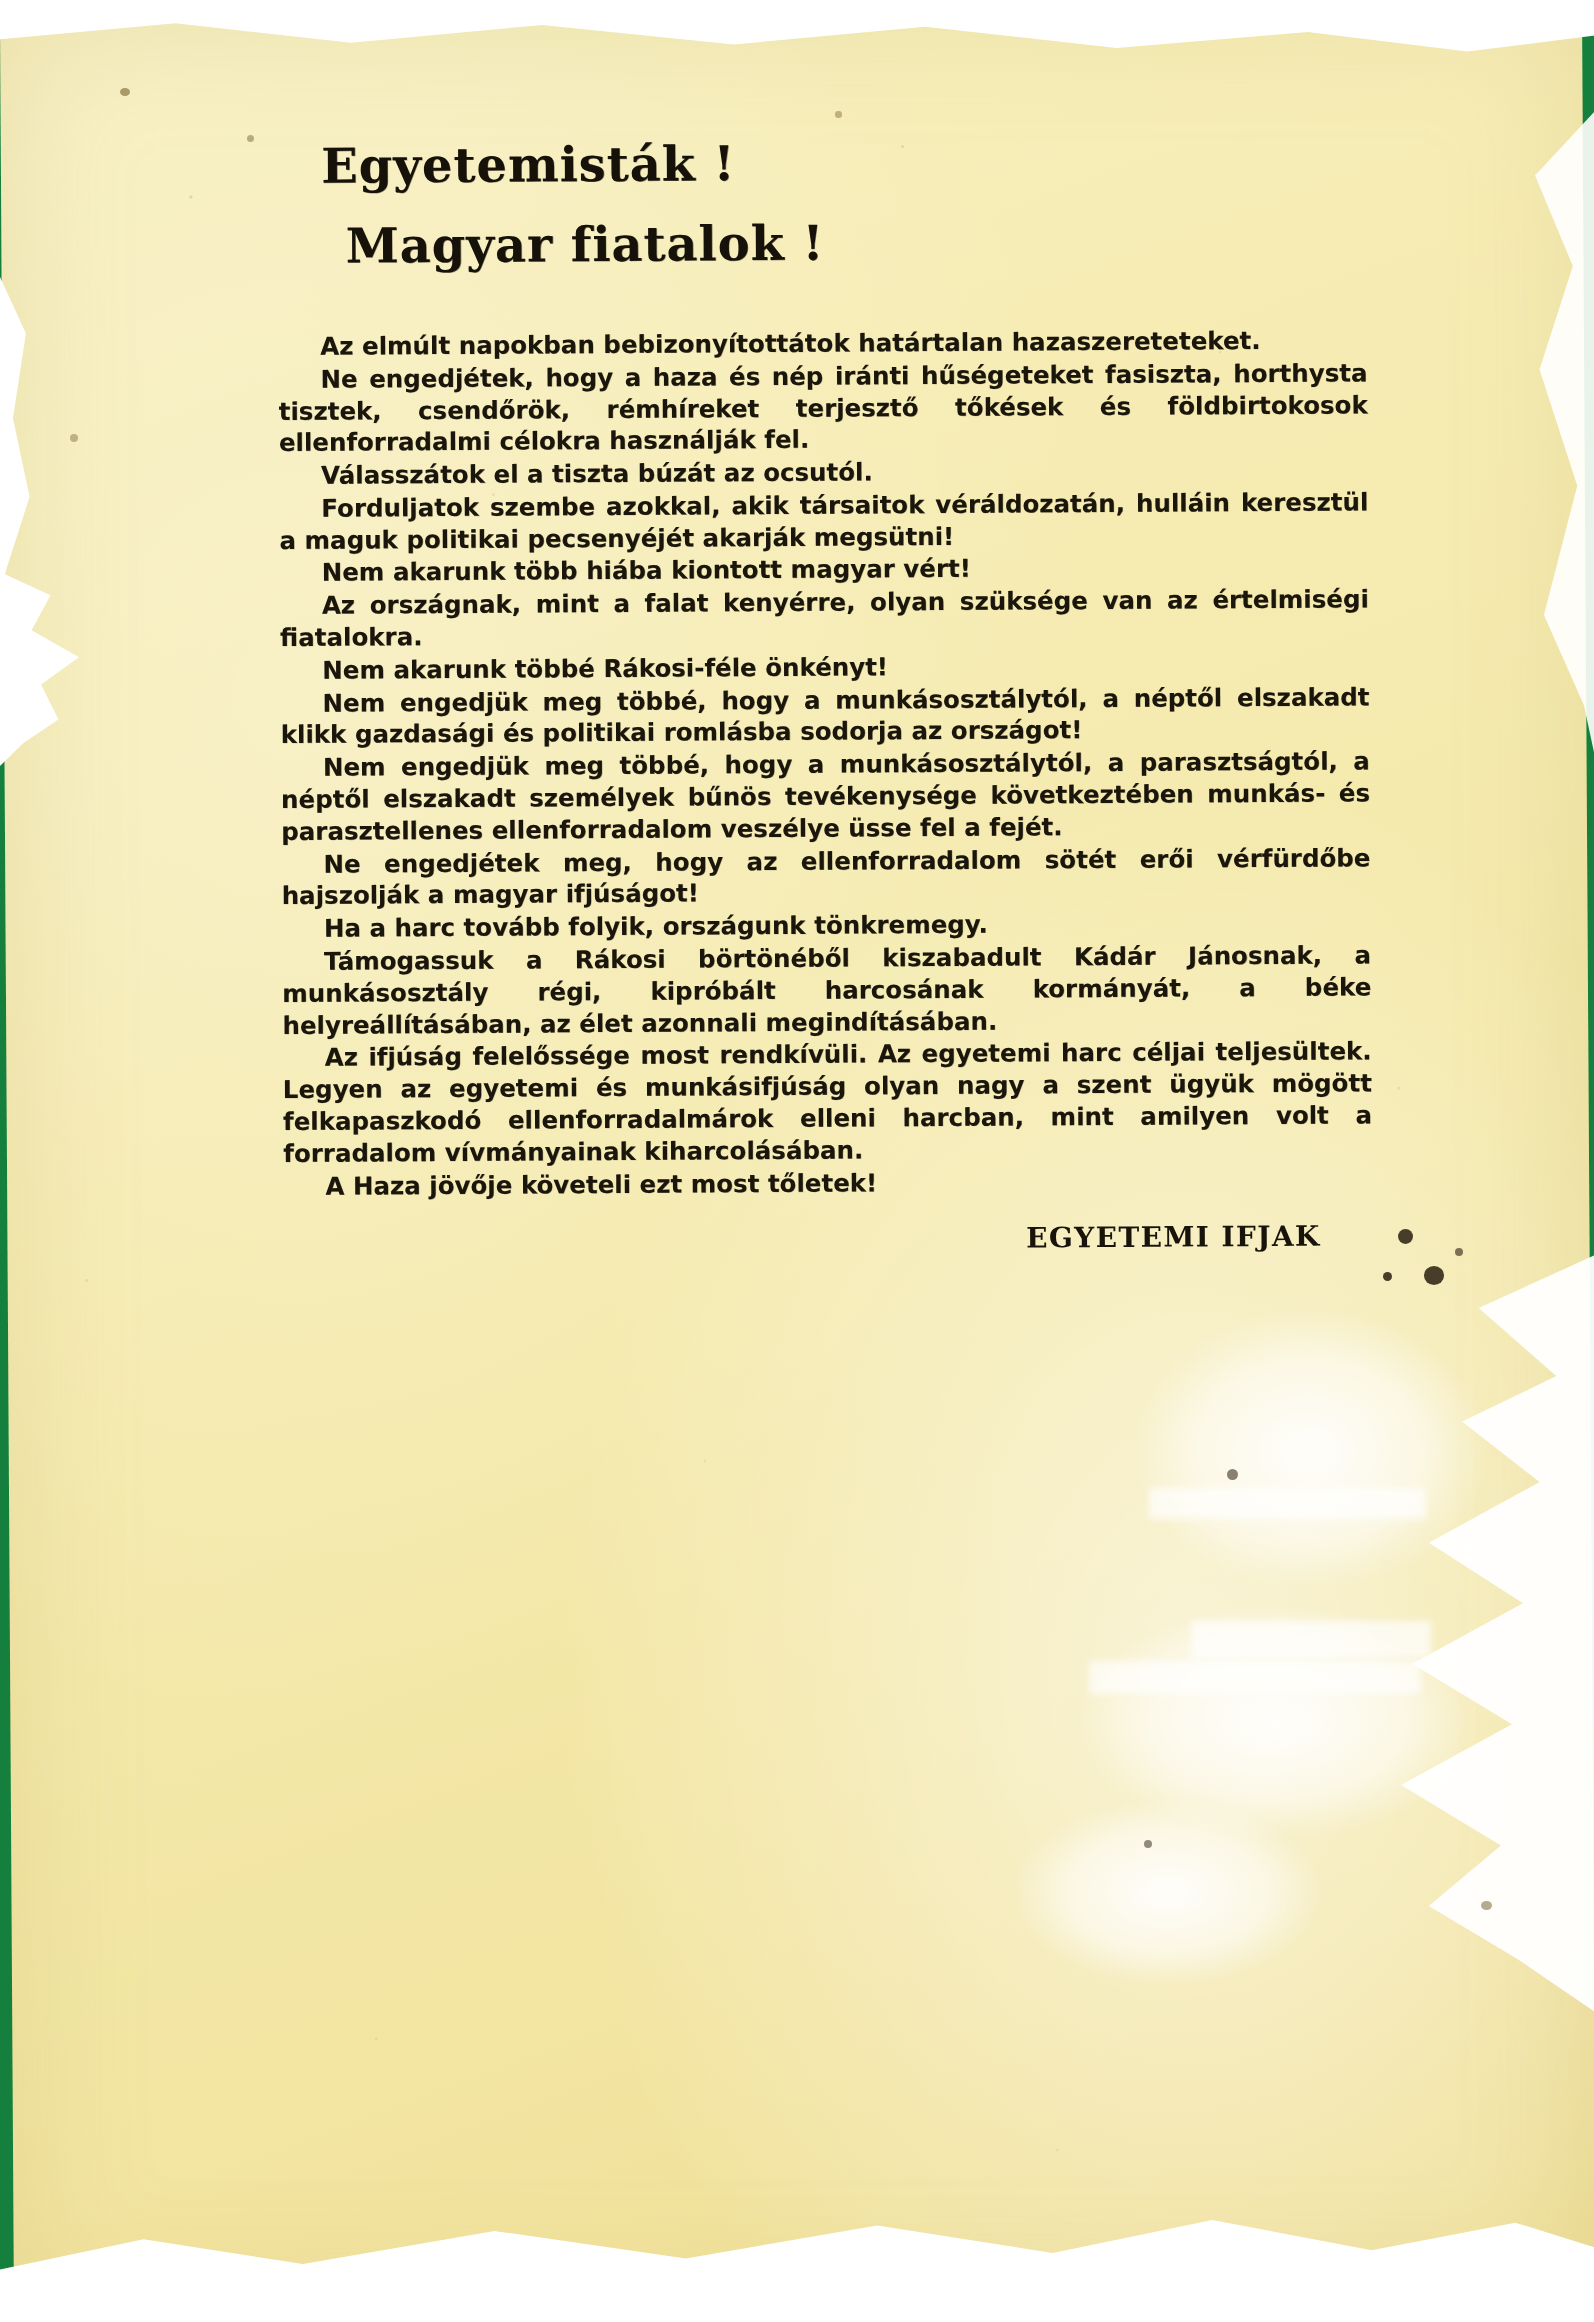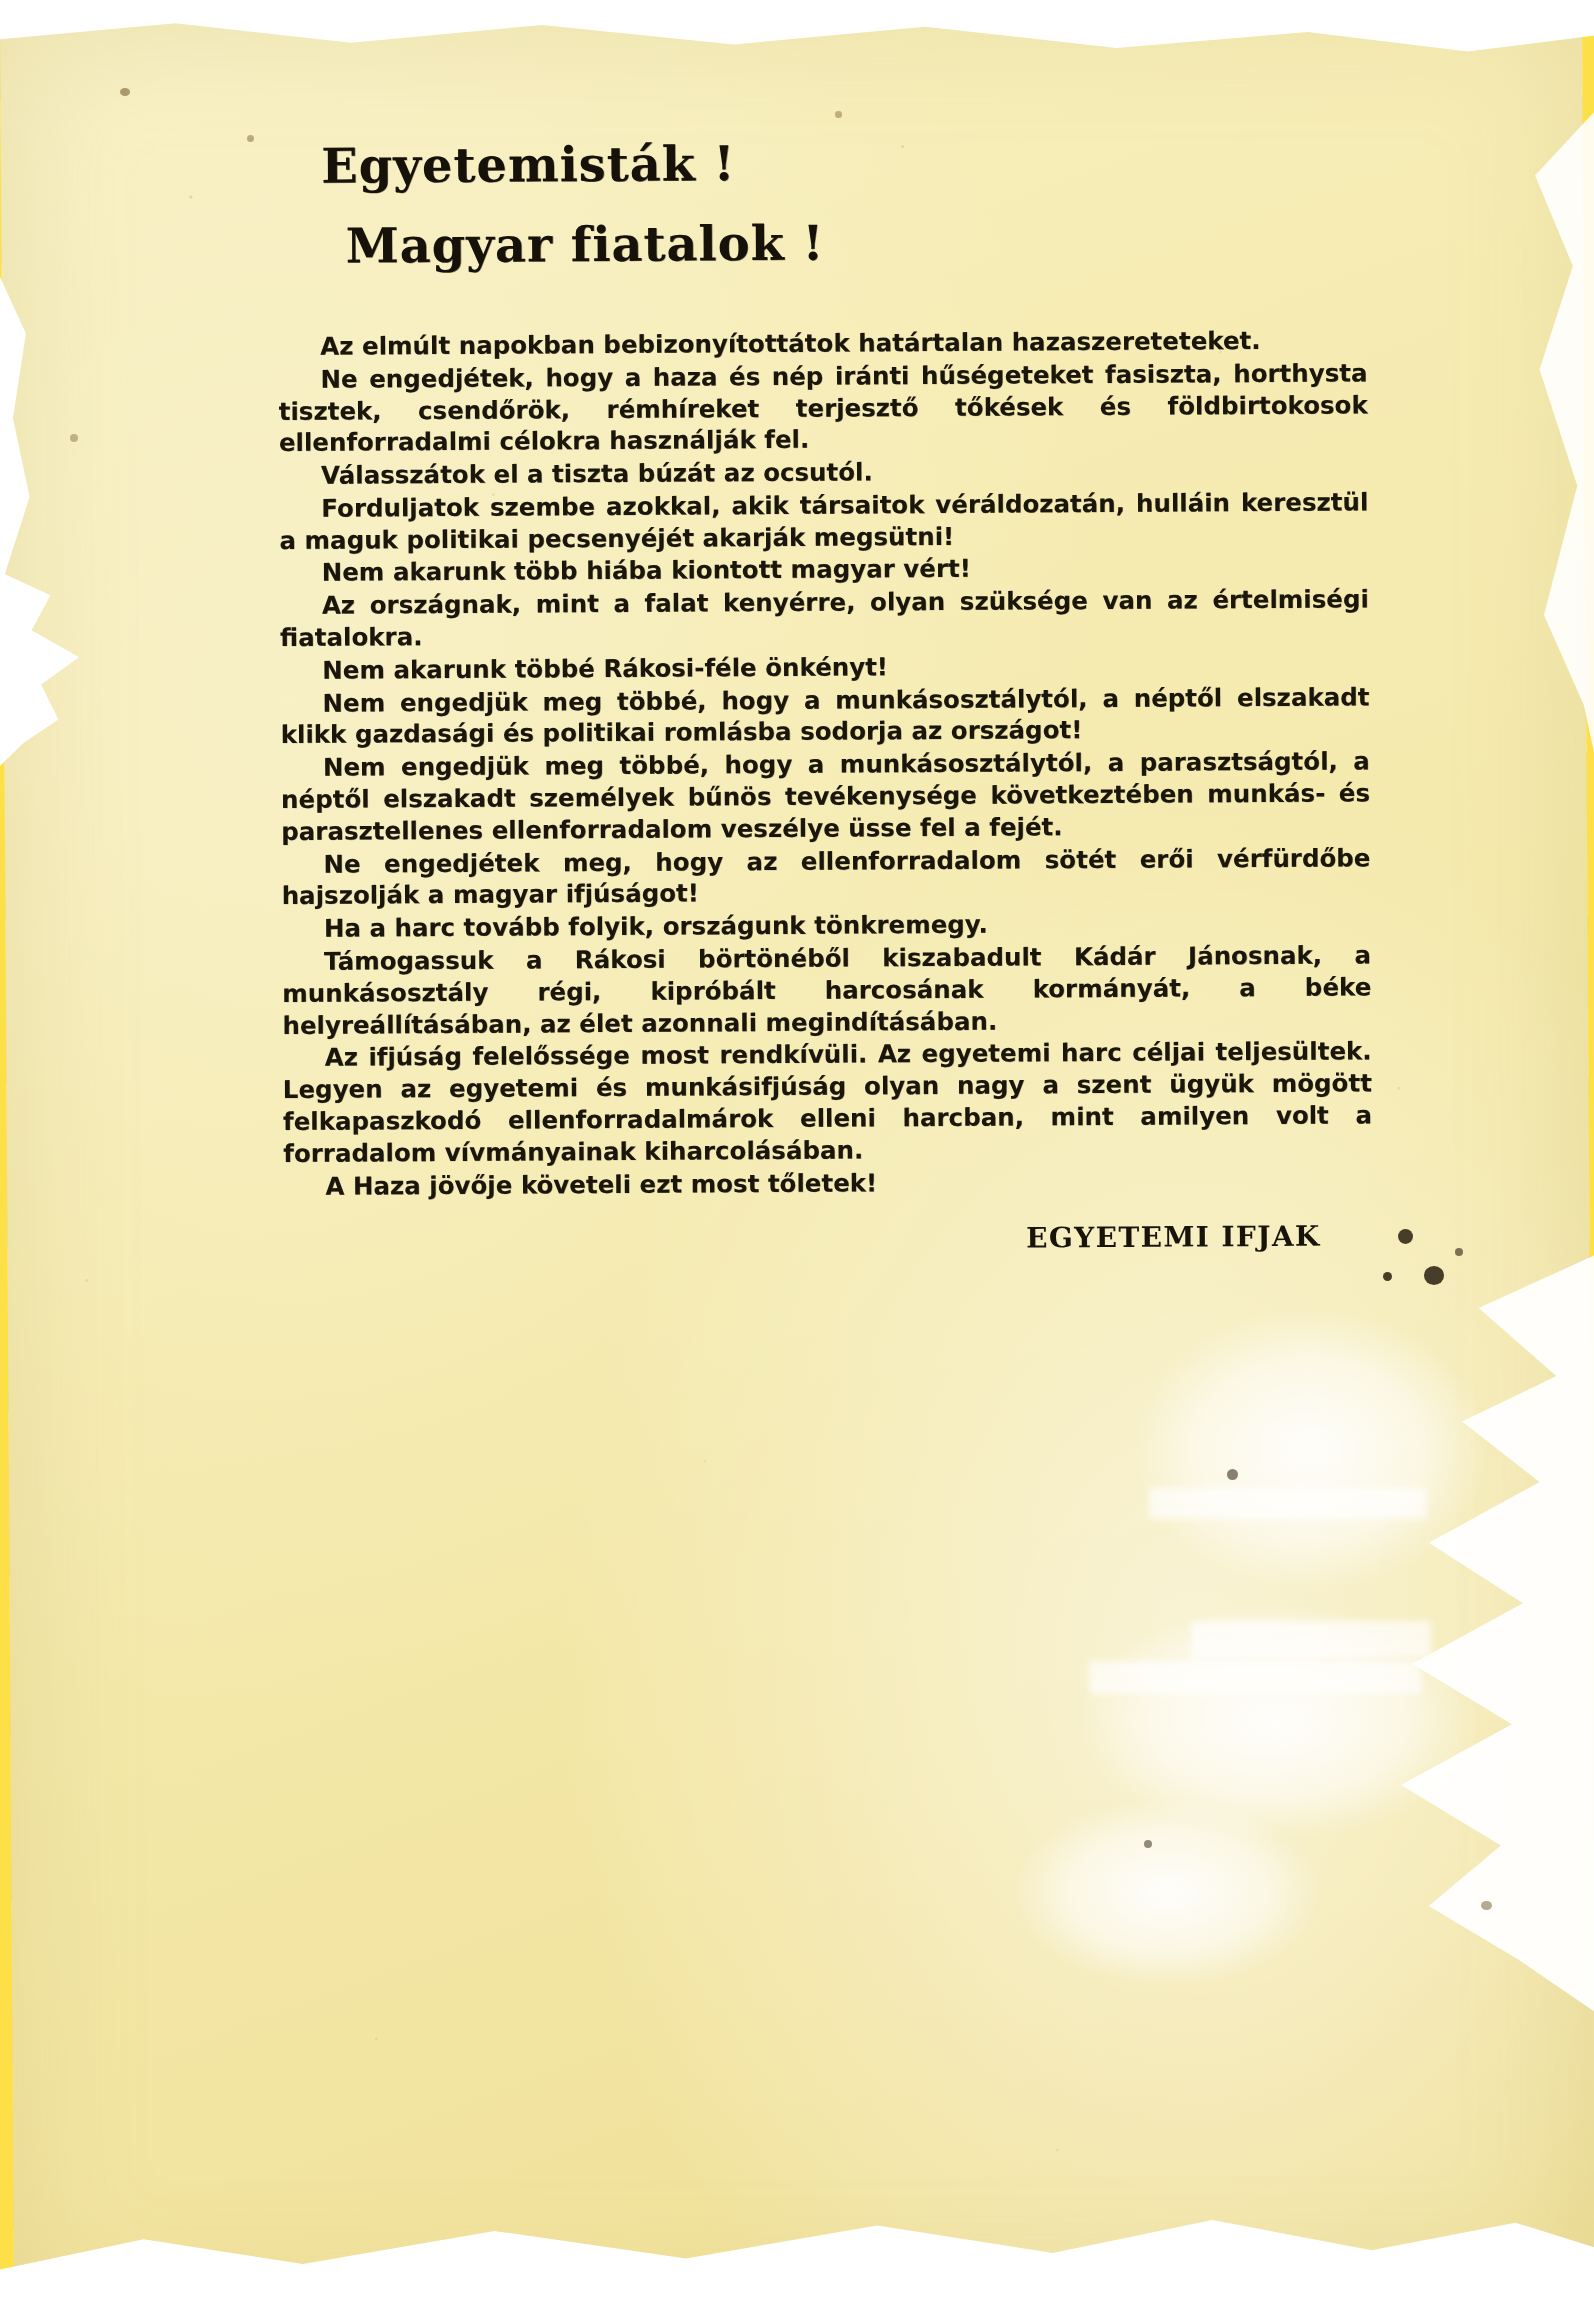--- a/index.html
+++ b/index.html
@@ -12,21 +12,21 @@
     height: 2322px;
     overflow: hidden;
     font-family: "Liberation Sans", sans-serif;
   }
 
   
   #scan {
     position: relative;
     width: 1595px;
     height: 2322px;
-    background: #fde047;
+    background: #15803d;
     overflow: hidden;
   }
 
   
   #paper {
     position: absolute;
     left: 7.4px;
     top: 9.2px;
     width: 1582px;
     height: 2304px;

